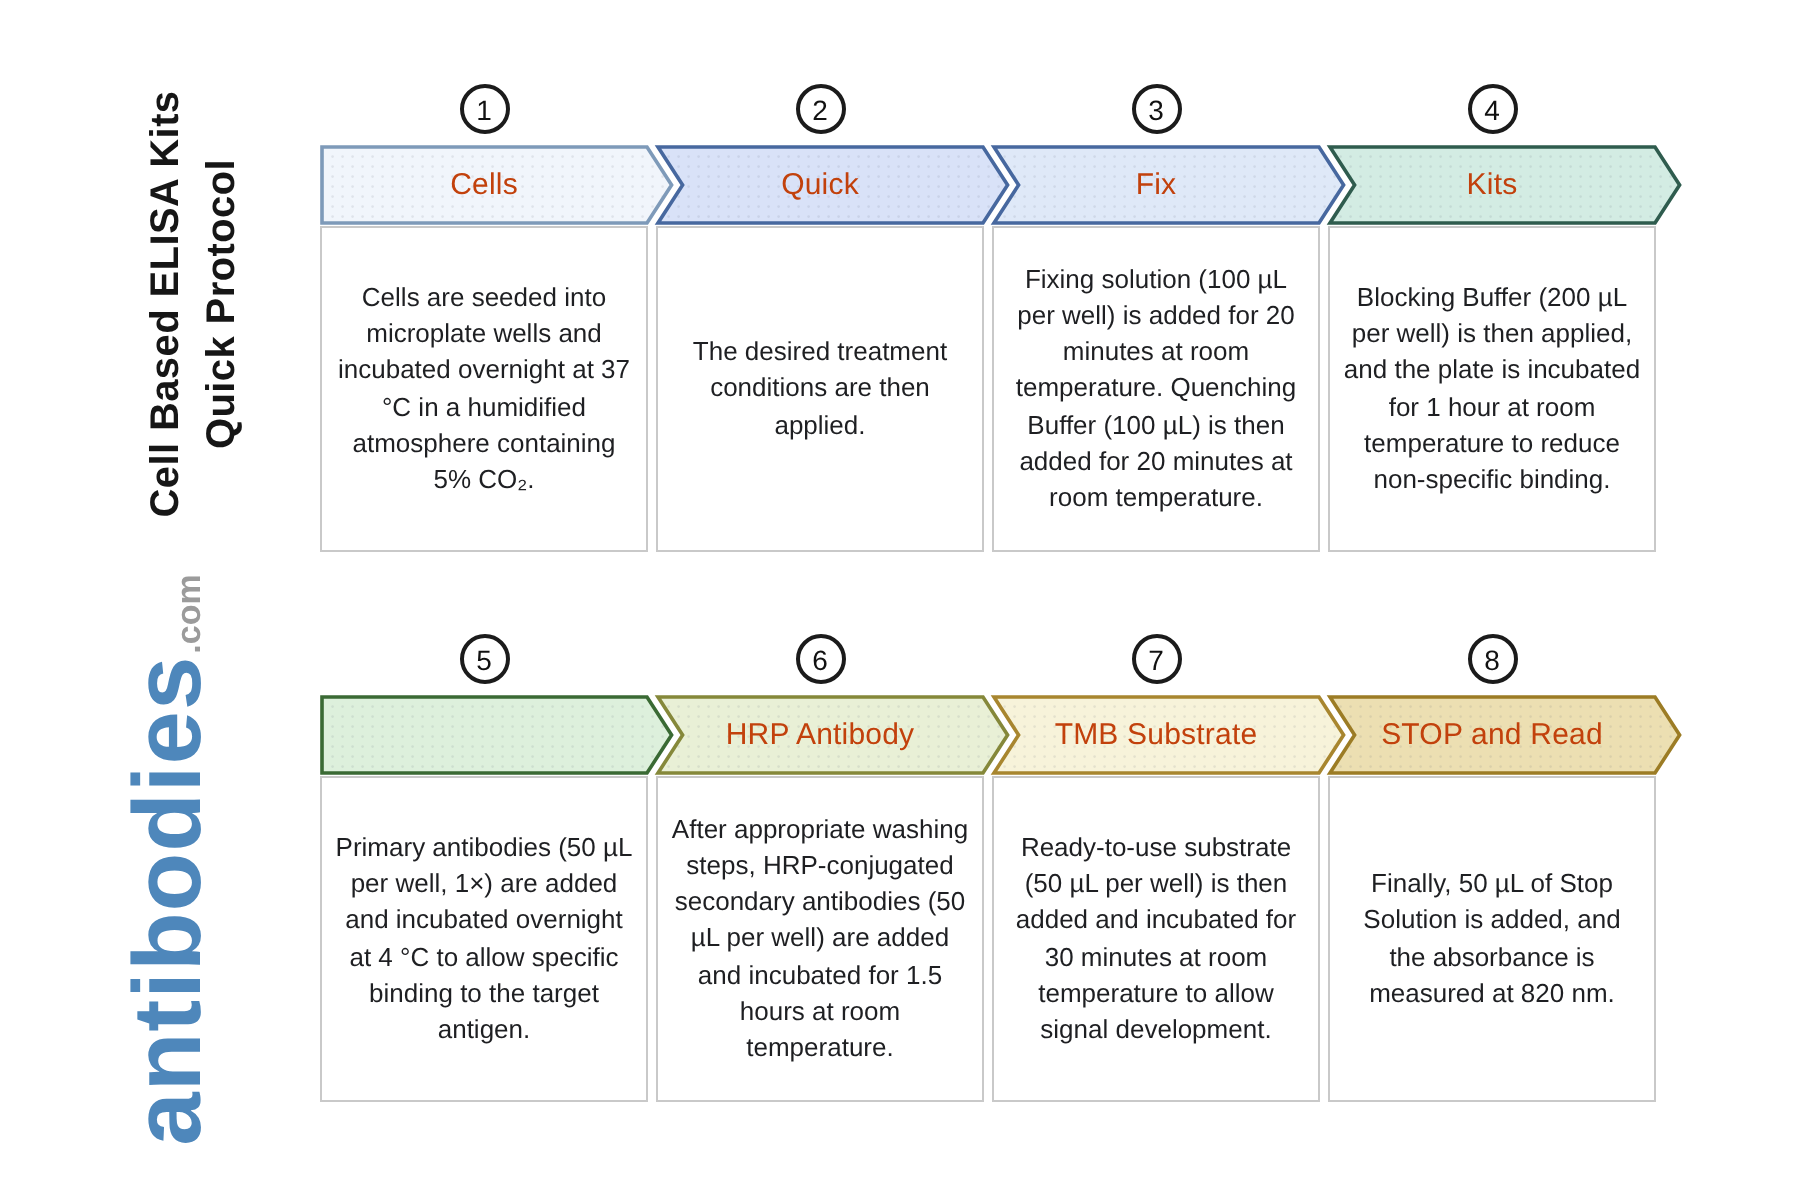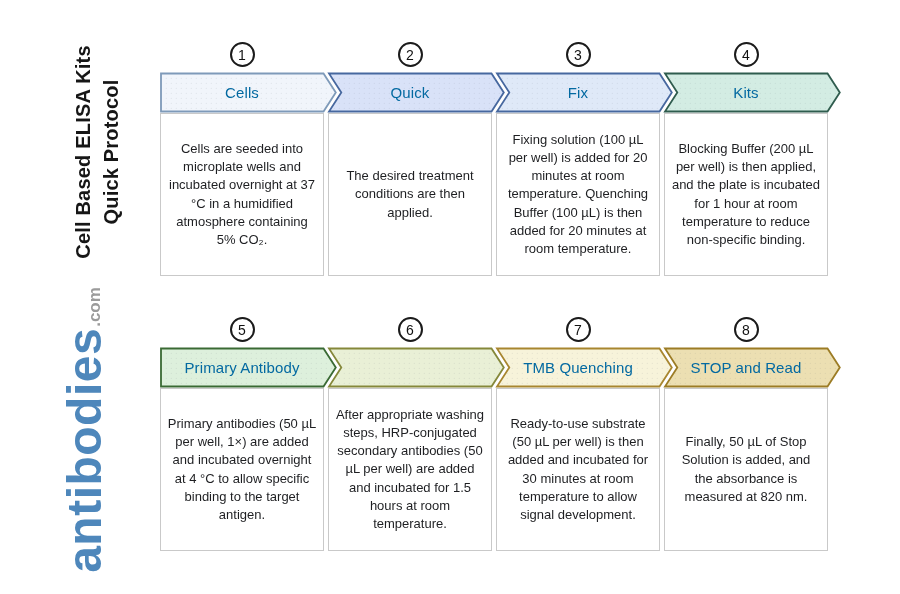--- a/index.html
+++ b/index.html
@@ -32,21 +32,21 @@
   .circle{
     width:25px;height:25px;margin:2px auto 0 auto;border:2px solid #1b1b1b;border-radius:50%;
     background:#ffffff;display:flex;align-items:center;justify-content:center;
     font-size:14px;color:#111111;box-sizing:border-box;
   }
 
   .chev{position:absolute;top:32px;left:0;overflow:visible;}
   .chev-label{
     position:absolute;top:32px;left:0;width:164px;height:41px;
     display:flex;align-items:center;justify-content:center;
-    font-size:15px;color:#0369a1;letter-spacing:0.1px;
+    font-size:15px;color:#c2410c;letter-spacing:0.1px;
   }
 
   .box{
     position:absolute;top:73px;left:0;width:164px;height:163px;
     border:1px solid #c9c9c9;background:#ffffff;box-sizing:border-box;
     display:flex;align-items:center;justify-content:center;
   }
   .box p{
     margin:0;padding:4px 6px;text-align:center;
     font-size:13px;line-height:1.4;color:#1e1f22;
@@ -139,49 +139,49 @@
     </div>
   <div id="row2" class="step-row">
       <div class="step-col" style="left: 0px;">
         <div class="circle">
           <span>5</span>
         </div>
         <svg class="chev" width="178" height="41" viewBox="0 0 178 41">
           <polygon points="1,1.5 163.5,1.5 175.8,20.5 163.5,39.5 1,39.5" fill="#ddf0dc"></polygon>
           <polygon points="1,1.5 163.5,1.5 175.8,20.5 163.5,39.5 1,39.5" fill="url(#dotpat)" stroke-width="1.8" stroke-linejoin="miter" stroke="#3a6a34"></polygon>
         </svg>
-        <div class="chev-label">
-          <span>Primary Antibody</span>
-        </div>
         <div class="box">
           <p>Primary antibodies (50 µL per well, 1×) are added and incubated overnight at 4 °C to allow specific binding to the target antigen.</p>
         </div>
       </div>
       <div class="step-col" style="left: 168px;">
         <div class="circle">
           <span>6</span>
         </div>
         <svg class="chev" width="178" height="41" viewBox="0 0 178 41">
           <polygon points="1,1.5 163.5,1.5 175.8,20.5 163.5,39.5 1,39.5 13.3,20.5" fill="#e9f0d6"></polygon>
           <polygon points="1,1.5 163.5,1.5 175.8,20.5 163.5,39.5 1,39.5 13.3,20.5" fill="url(#dotpat)" stroke-width="1.8" stroke-linejoin="miter" stroke="#85883a"></polygon>
         </svg>
+        <div class="chev-label">
+          <span>HRP Antibody</span>
+        </div>
         <div class="box">
           <p>After appropriate washing steps, HRP-conjugated secondary antibodies (50 µL per well) are added and incubated for 1.5 hours at room temperature.</p>
         </div>
       </div>
       <div class="step-col" style="left: 336px;">
         <div class="circle">
           <span>7</span>
         </div>
         <svg class="chev" width="178" height="41" viewBox="0 0 178 41">
           <polygon points="1,1.5 163.5,1.5 175.8,20.5 163.5,39.5 1,39.5 13.3,20.5" fill="#f7f3da"></polygon>
           <polygon points="1,1.5 163.5,1.5 175.8,20.5 163.5,39.5 1,39.5 13.3,20.5" fill="url(#dotpat)" stroke-width="1.8" stroke-linejoin="miter" stroke="#a8862f"></polygon>
         </svg>
         <div class="chev-label">
-          <span>TMB Quenching</span>
+          <span>TMB Substrate</span>
         </div>
         <div class="box">
           <p>Ready-to-use substrate (50 µL per well) is then added and incubated for 30 minutes at room temperature to allow signal development.</p>
         </div>
       </div>
       <div class="step-col" style="left: 504px;">
         <div class="circle">
           <span>8</span>
         </div>
         <svg class="chev" width="178" height="41" viewBox="0 0 178 41">

